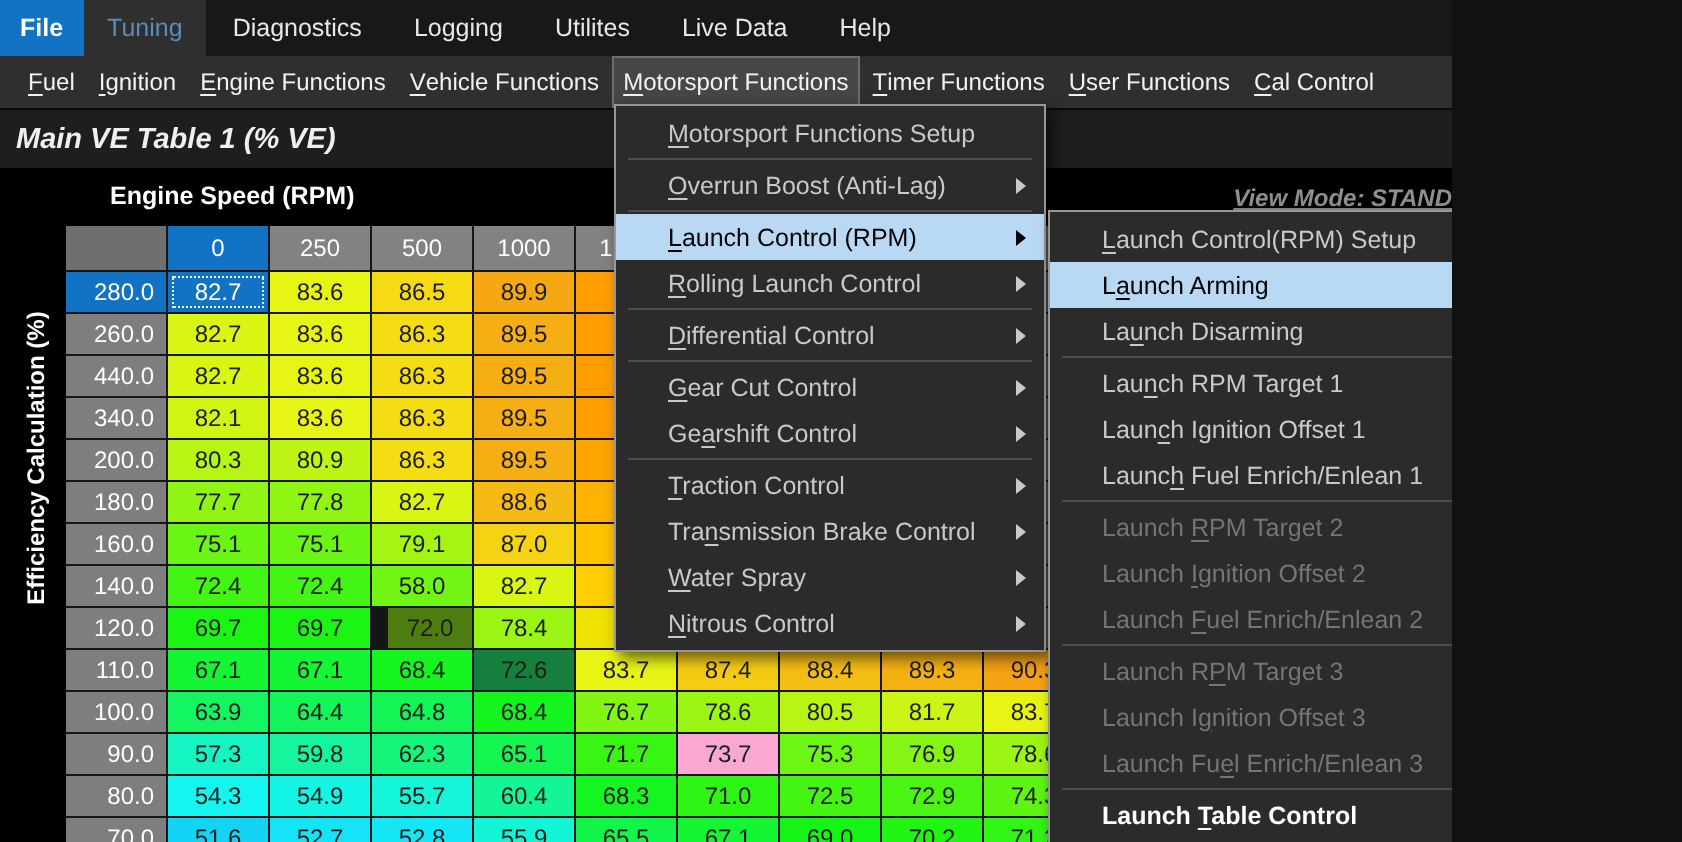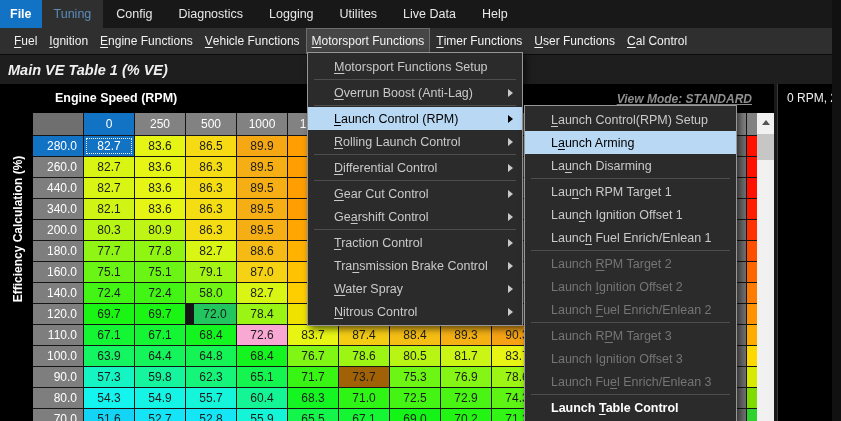--- a/index.html
+++ b/index.html
@@ -1,16 +1,16 @@
 <!DOCTYPE html>
 <html><head>
 <meta charset="utf-8">
 <style>
   html,body{margin:0;padding:0;background:#111;}
-  .app{position:relative;width:832px;height:421px;overflow:hidden;background:#191919;
+  .app{position:relative;width:726px;height:421px;overflow:hidden;background:#191919;
        font-family:"Liberation Sans",sans-serif;-webkit-font-smoothing:antialiased;}
 
   
   .mb1{position:absolute;left:0;top:0;right:0;height:28px;background:#181818;display:flex;align-items:stretch;}
   .mb1 .it{display:flex;align-items:center;padding:0 11px;margin:0 2px;color:#e8e8e8;font-size:12.5px;cursor:default;}
   .mb1 .it.accent{background:var(--accent);color:#fff;font-weight:bold;margin:0;padding:0 10px;}
   .mb1 .it.sel{background:#2f2f2f;color:#5a8cba;margin:0;padding:0 12px;}
 
   
   .mb2{position:absolute;left:0;top:28px;right:0;height:26px;background:#2f2f2f;display:flex;align-items:stretch;
@@ -66,21 +66,20 @@
   .msep{height:1px;background:#4d4d4d;margin:1px 6px;}
 </style>
 </head>
 <body>
 
 <div class="app" style="--accent: #1272c4; --mhl: #b9d8f4;">
 
   <div class="mb1" id="mb1">
       <div class="it accent">File</div>
       <div class="it sel">Tuning</div>
-      <div class="it">Config</div>
       <div class="it">Diagnostics</div>
       <div class="it">Logging</div>
       <div class="it">Utilites</div>
       <div class="it">Live Data</div>
       <div class="it">Help</div>
     </div>
 
   <div class="mb2" id="mb2">
       <div class="it"><span class="ul">F</span>uel</div>
       <div class="it"><span class="ul">I</span>gnition</div>
@@ -232,37 +231,37 @@
         <div class="dc" style="background: rgb(111, 111, 111);"></div>
         <div class="dc" style="background: rgb(111, 111, 111);"></div>
         <div class="dc" style="background: rgb(111, 111, 111);"></div>
         <div class="dc" style="background: rgb(111, 111, 111);"></div>
         <div class="dc" style="background: rgb(111, 111, 111);"></div>
         <div class="dc" style="background: rgb(111, 111, 111);"></div>
         <div class="dc" style="background: rgb(255, 124, 0);"></div>
         <div class="rh">120.0</div>
         <div class="dc" style="background: rgb(27, 245, 20);">69.7</div>
         <div class="dc" style="background: rgb(27, 245, 20);">69.7</div>
-        <div class="dc" style="background: #22c55e; margin-left: 8px;">72.0</div>
+        <div class="dc" style="background: #4d7c0f; margin-left: 8px;">72.0</div>
         <div class="dc" style="background: rgb(154, 245, 20);">78.4</div>
         <div class="dc" style="background: rgb(240, 226, 0);"></div>
         <div class="dc" style="background: rgb(111, 111, 111);"></div>
         <div class="dc" style="background: rgb(111, 111, 111);"></div>
         <div class="dc" style="background: rgb(111, 111, 111);"></div>
         <div class="dc" style="background: rgb(111, 111, 111);"></div>
         <div class="dc" style="background: rgb(111, 111, 111);"></div>
         <div class="dc" style="background: rgb(111, 111, 111);"></div>
         <div class="dc" style="background: rgb(111, 111, 111);"></div>
         <div class="dc" style="background: rgb(111, 111, 111);"></div>
         <div class="dc" style="background: rgb(255, 146, 0);"></div>
         <div class="rh">110.0</div>
         <div class="dc" style="background: rgb(20, 245, 51);">67.1</div>
         <div class="dc" style="background: rgb(20, 245, 51);">67.1</div>
         <div class="dc" style="background: rgb(20, 245, 32);">68.4</div>
-        <div class="dc" style="background: #f9a8d4;">72.6</div>
+        <div class="dc" style="background: #15803d;">72.6</div>
         <div class="dc" style="background: rgb(232, 245, 20);">83.7</div>
         <div class="dc" style="background: rgb(245, 204, 20);">87.4</div>
         <div class="dc" style="background: rgb(245, 190, 20);">88.4</div>
         <div class="dc" style="background: rgb(245, 177, 20);">89.3</div>
         <div class="dc" style="background: rgb(245, 162, 20);">90.3</div>
         <div class="dc" style="background: rgb(111, 111, 111);"></div>
         <div class="dc" style="background: rgb(111, 111, 111);"></div>
         <div class="dc" style="background: rgb(111, 111, 111);"></div>
         <div class="dc" style="background: rgb(111, 111, 111);"></div>
         <div class="dc" style="background: rgb(255, 172, 0);"></div>
@@ -280,21 +279,21 @@
         <div class="dc" style="background: rgb(111, 111, 111);"></div>
         <div class="dc" style="background: rgb(111, 111, 111);"></div>
         <div class="dc" style="background: rgb(111, 111, 111);"></div>
         <div class="dc" style="background: rgb(255, 216, 0);"></div>
         <div class="rh">90.0</div>
         <div class="dc" style="background: rgb(20, 245, 195);">57.3</div>
         <div class="dc" style="background: rgb(20, 245, 158);">59.8</div>
         <div class="dc" style="background: rgb(20, 245, 121);">62.3</div>
         <div class="dc" style="background: rgb(20, 245, 80);">65.1</div>
         <div class="dc" style="background: rgb(56, 245, 20);">71.7</div>
-        <div class="dc" style="background: #a16207;">73.7</div>
+        <div class="dc" style="background: #f9a8d4;">73.7</div>
         <div class="dc" style="background: rgb(109, 245, 20);">75.3</div>
         <div class="dc" style="background: rgb(132, 245, 20);">76.9</div>
         <div class="dc" style="background: rgb(157, 245, 20);">78.6</div>
         <div class="dc" style="background: rgb(111, 111, 111);"></div>
         <div class="dc" style="background: rgb(111, 111, 111);"></div>
         <div class="dc" style="background: rgb(111, 111, 111);"></div>
         <div class="dc" style="background: rgb(111, 111, 111);"></div>
         <div class="dc" style="background: rgb(216, 234, 0);"></div>
         <div class="rh">80.0</div>
         <div class="dc" style="background: rgb(20, 245, 239);">54.3</div>

